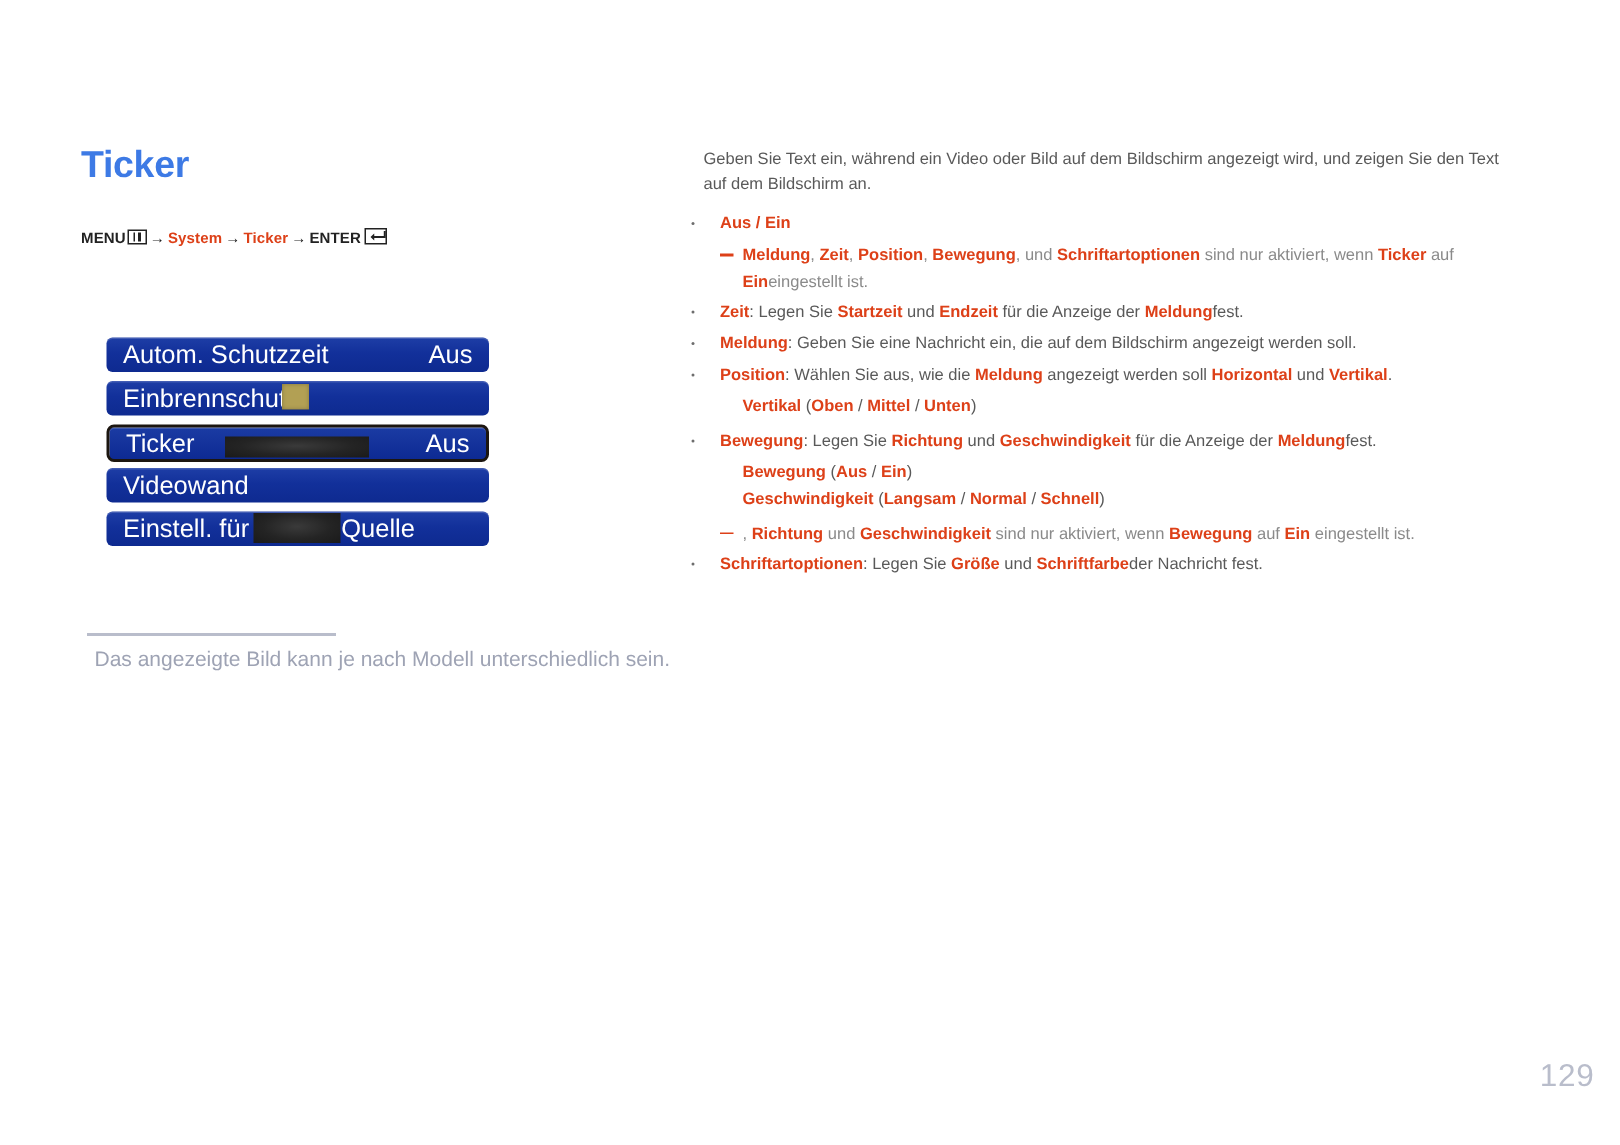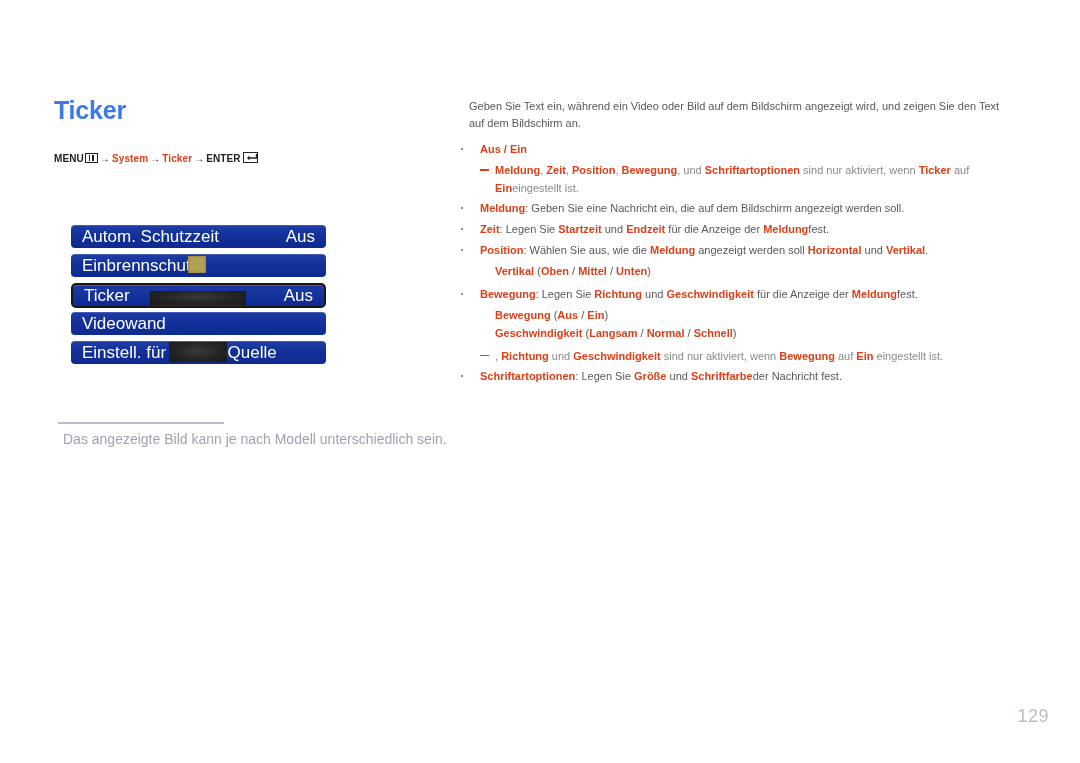--- a/index.html
+++ b/index.html
@@ -184,23 +184,23 @@
     padding-left: 42px;
     margin-bottom: 1px;
   }
   .a { color: #dd4018; font-weight: 700; }
   .g { color: #8a8a8a; }
   .n { color: #595959; }
 
   
   #page-number {
     position: absolute;
-    right: 31px;
+    right: 17px;
     top: 706px;
-    font-size: 18px;
+    font-size: 21px;
     color: #b9bdcb;
     letter-spacing: 0.5px;
   }
 </style>
 </head>
 <body>
 
 <div id="page-title">Ticker</div>
 
 <div id="breadcrumb"><span>MENU</span><span class="glyph-menu"></span><span class="arrow">→</span><span class="accent">System</span><span class="arrow">→</span><span class="accent">Ticker</span><span class="arrow">→</span><span>ENTER</span><span class="glyph-enter"><svg width="13" height="9" viewBox="0 0 13 9">
@@ -244,25 +244,25 @@
 
   <div class="bullet-item">
     <span class="dot"></span><span class="a">Aus</span><span class="a"> / </span><span class="a">Ein</span>
   </div>
 
   <div class="sub-item">
     <span class="dash"></span><span class="a">Meldung</span><span class="g">, </span><span class="a">Zeit</span><span class="g">, </span><span class="a">Position</span><span class="g">, </span><span class="a">Bewegung</span><span class="g">, und </span><span class="a">Schriftartoptionen</span><span class="g"> sind nur aktiviert, wenn </span><span class="a">Ticker</span><span class="g"> auf </span><span class="a">Ein</span><span class="g">eingestellt ist.</span>
   </div>
 
   <div class="bullet-item">
+    <span class="dot"></span><span class="a">Zeit</span><span class="n">: Legen Sie </span><span class="a">Startzeit</span><span class="n"> und </span><span class="a">Endzeit</span><span class="n"> für die Anzeige der </span><span class="a">Meldung</span><span class="n">fest.</span>
+  </div>
+
+  <div class="bullet-item">
     <span class="dot"></span><span class="a">Meldung</span><span class="n">: Geben Sie eine Nachricht ein, die auf dem Bildschirm angezeigt werden soll.</span>
-  </div>
-
-  <div class="bullet-item">
-    <span class="dot"></span><span class="a">Zeit</span><span class="n">: Legen Sie </span><span class="a">Startzeit</span><span class="n"> und </span><span class="a">Endzeit</span><span class="n"> für die Anzeige der </span><span class="a">Meldung</span><span class="n">fest.</span>
   </div>
 
   <div class="bullet-item">
     <span class="dot"></span><span class="a">Position</span><span class="n">: Wählen Sie aus, wie die </span><span class="a">Meldung</span><span class="n"> angezeigt werden soll </span><span class="a">Horizontal</span><span class="n"> und </span><span class="a">Vertikal</span><span class="n">.</span>
   </div>
 
 
   <div class="nest-line"><span class="a">Vertikal</span><span class="n"> (</span><span class="a">Oben</span><span class="n"> / </span><span class="a">Mittel</span><span class="n"> / </span><span class="a">Unten</span><span class="n">)</span>
   </div>
 

